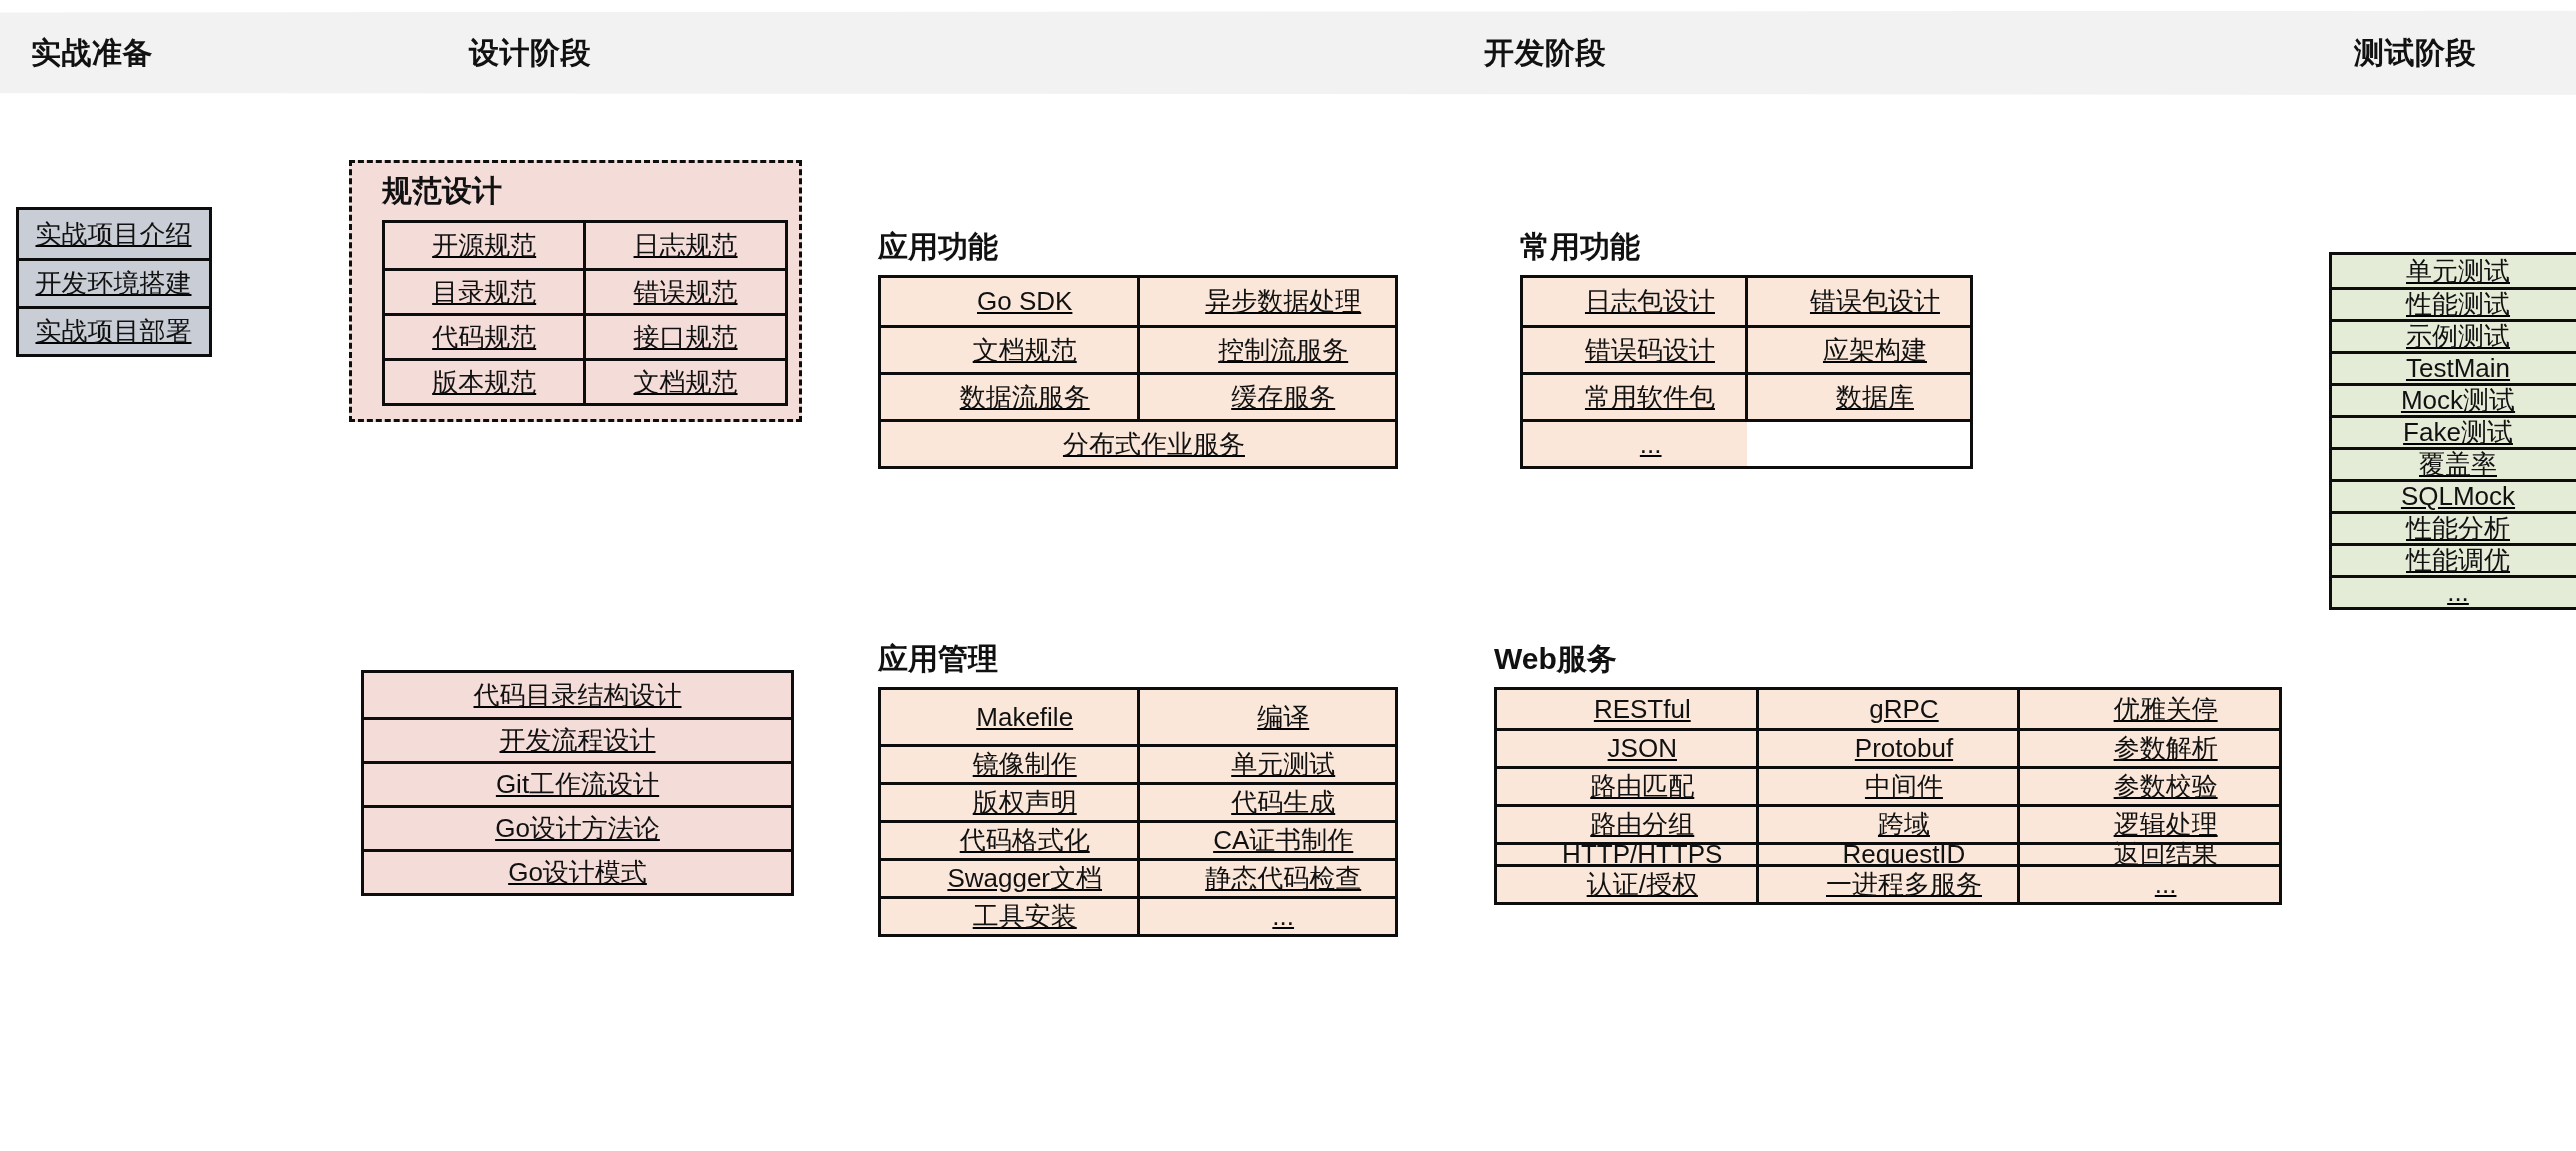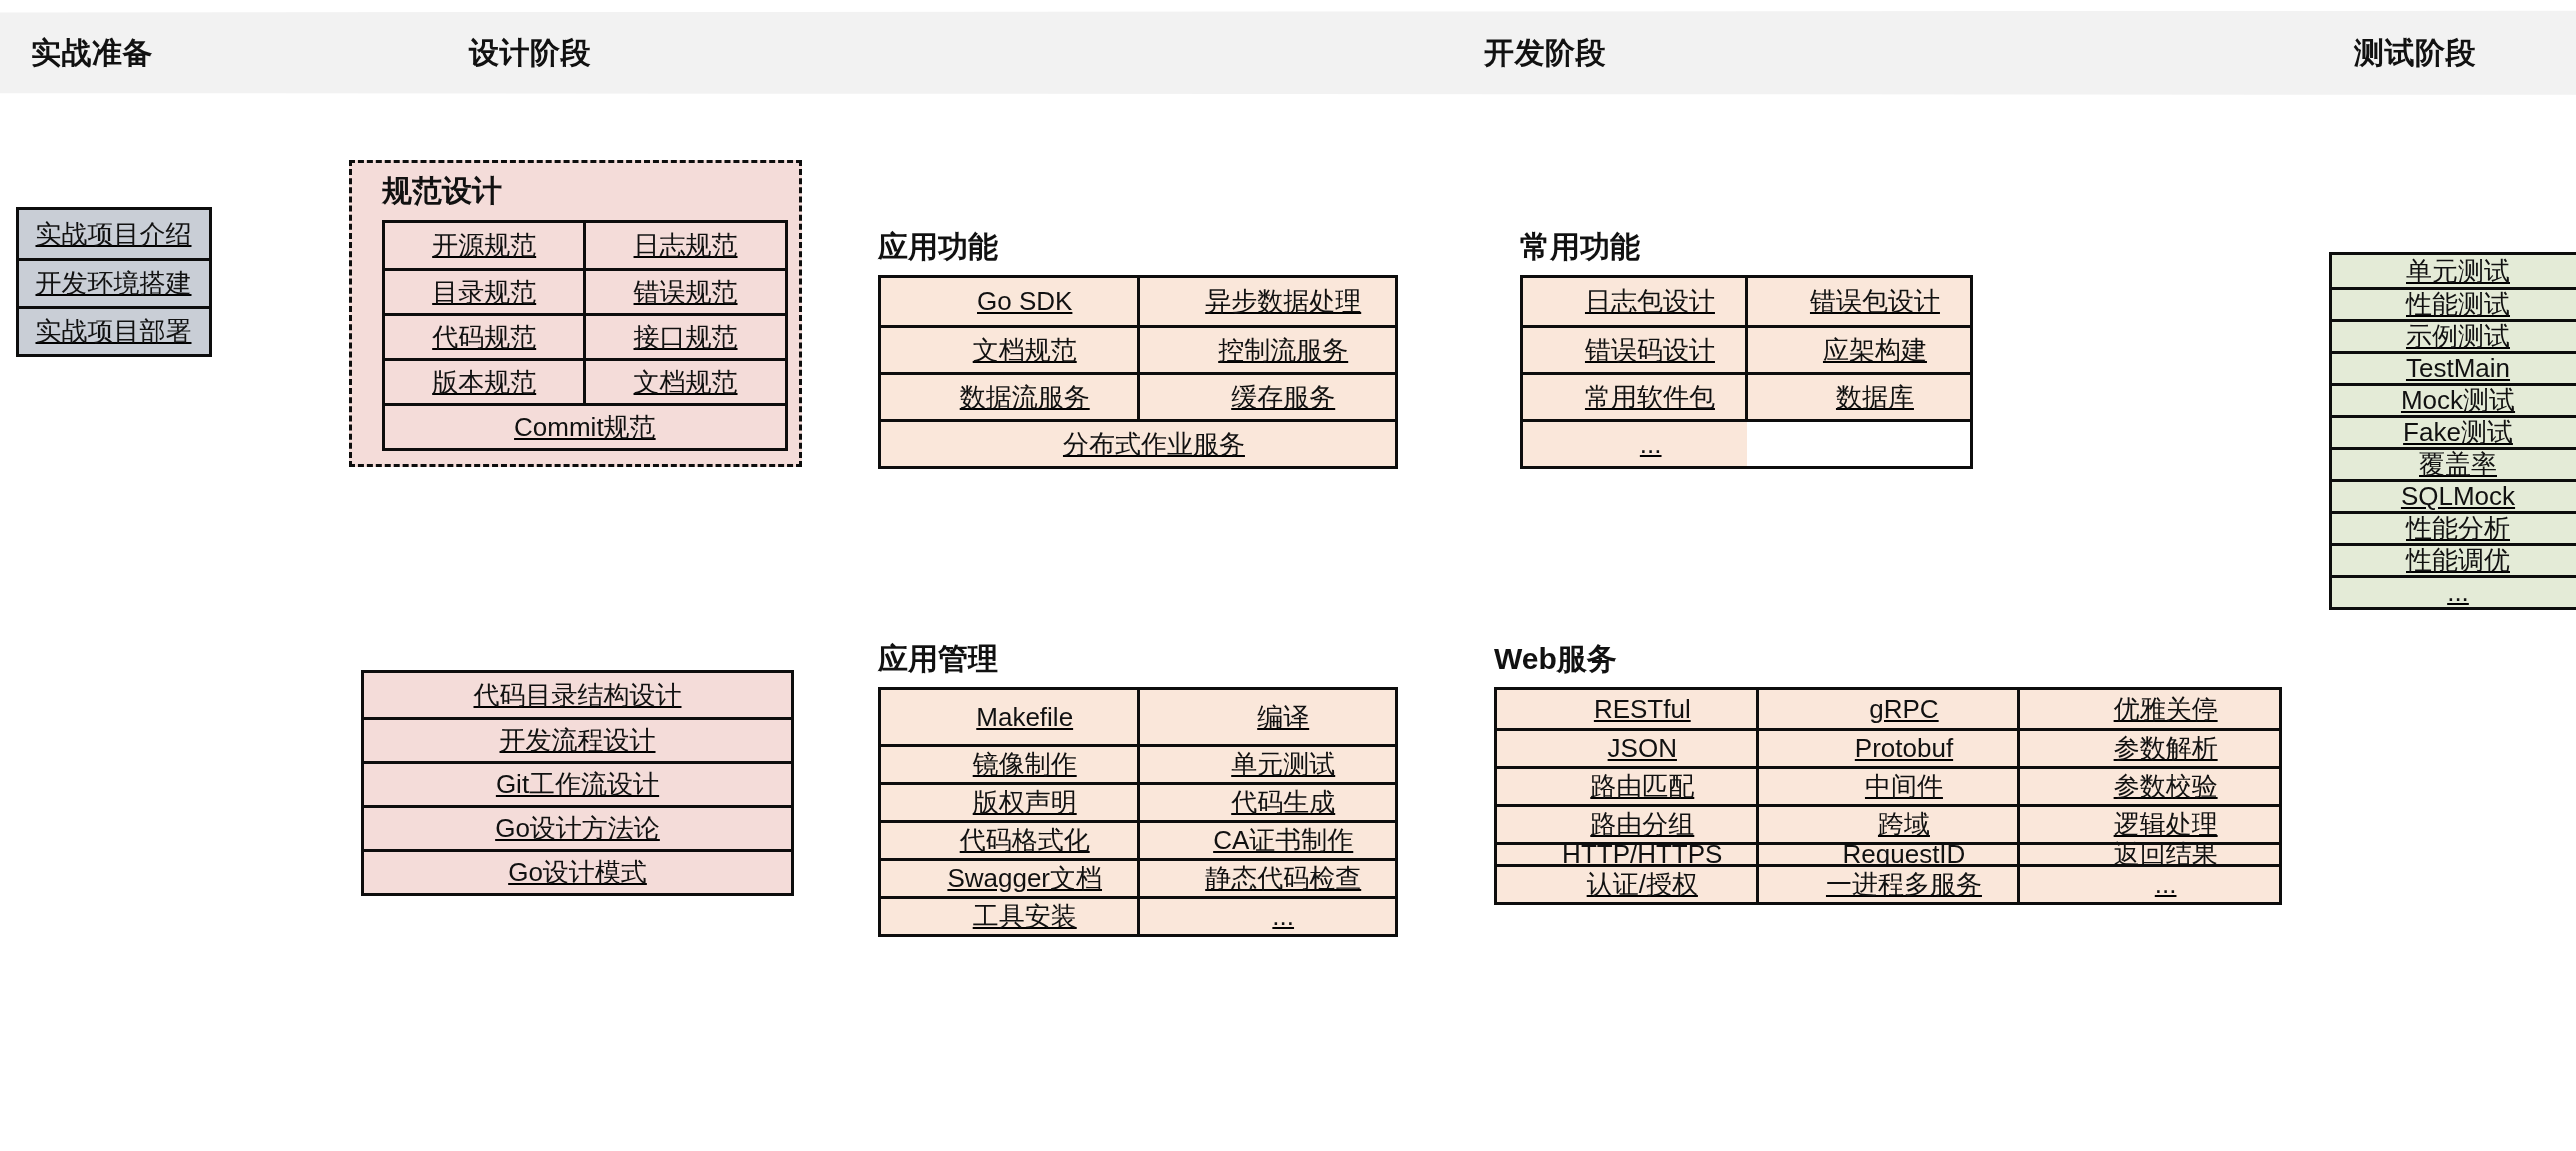--- a/index.html
+++ b/index.html
@@ -129,23 +129,20 @@
         <div class="cell">错误规范</div>
       </div>
       <div class="trow" style="height:45px">
         <div class="cell">代码规范</div>
         <div class="cell">接口规范</div>
       </div>
       <div class="trow" style="height:45px">
         <div class="cell">版本规范</div>
         <div class="cell">文档规范</div>
       </div>
-      <div class="trow" style="height:45px">
-        <div class="cell">Commit规范</div>
-      </div>
     </div>
   </div>
 
   <div class="group" style="left:361px; top:670px; width:433px;">
     <div class="tbl fill-pink">
       <div class="trow" style="height:44px">
           <div class="cell">代码目录结构设计</div>
         </div>
       <div class="trow" style="height:44px">
           <div class="cell">开发流程设计</div>

